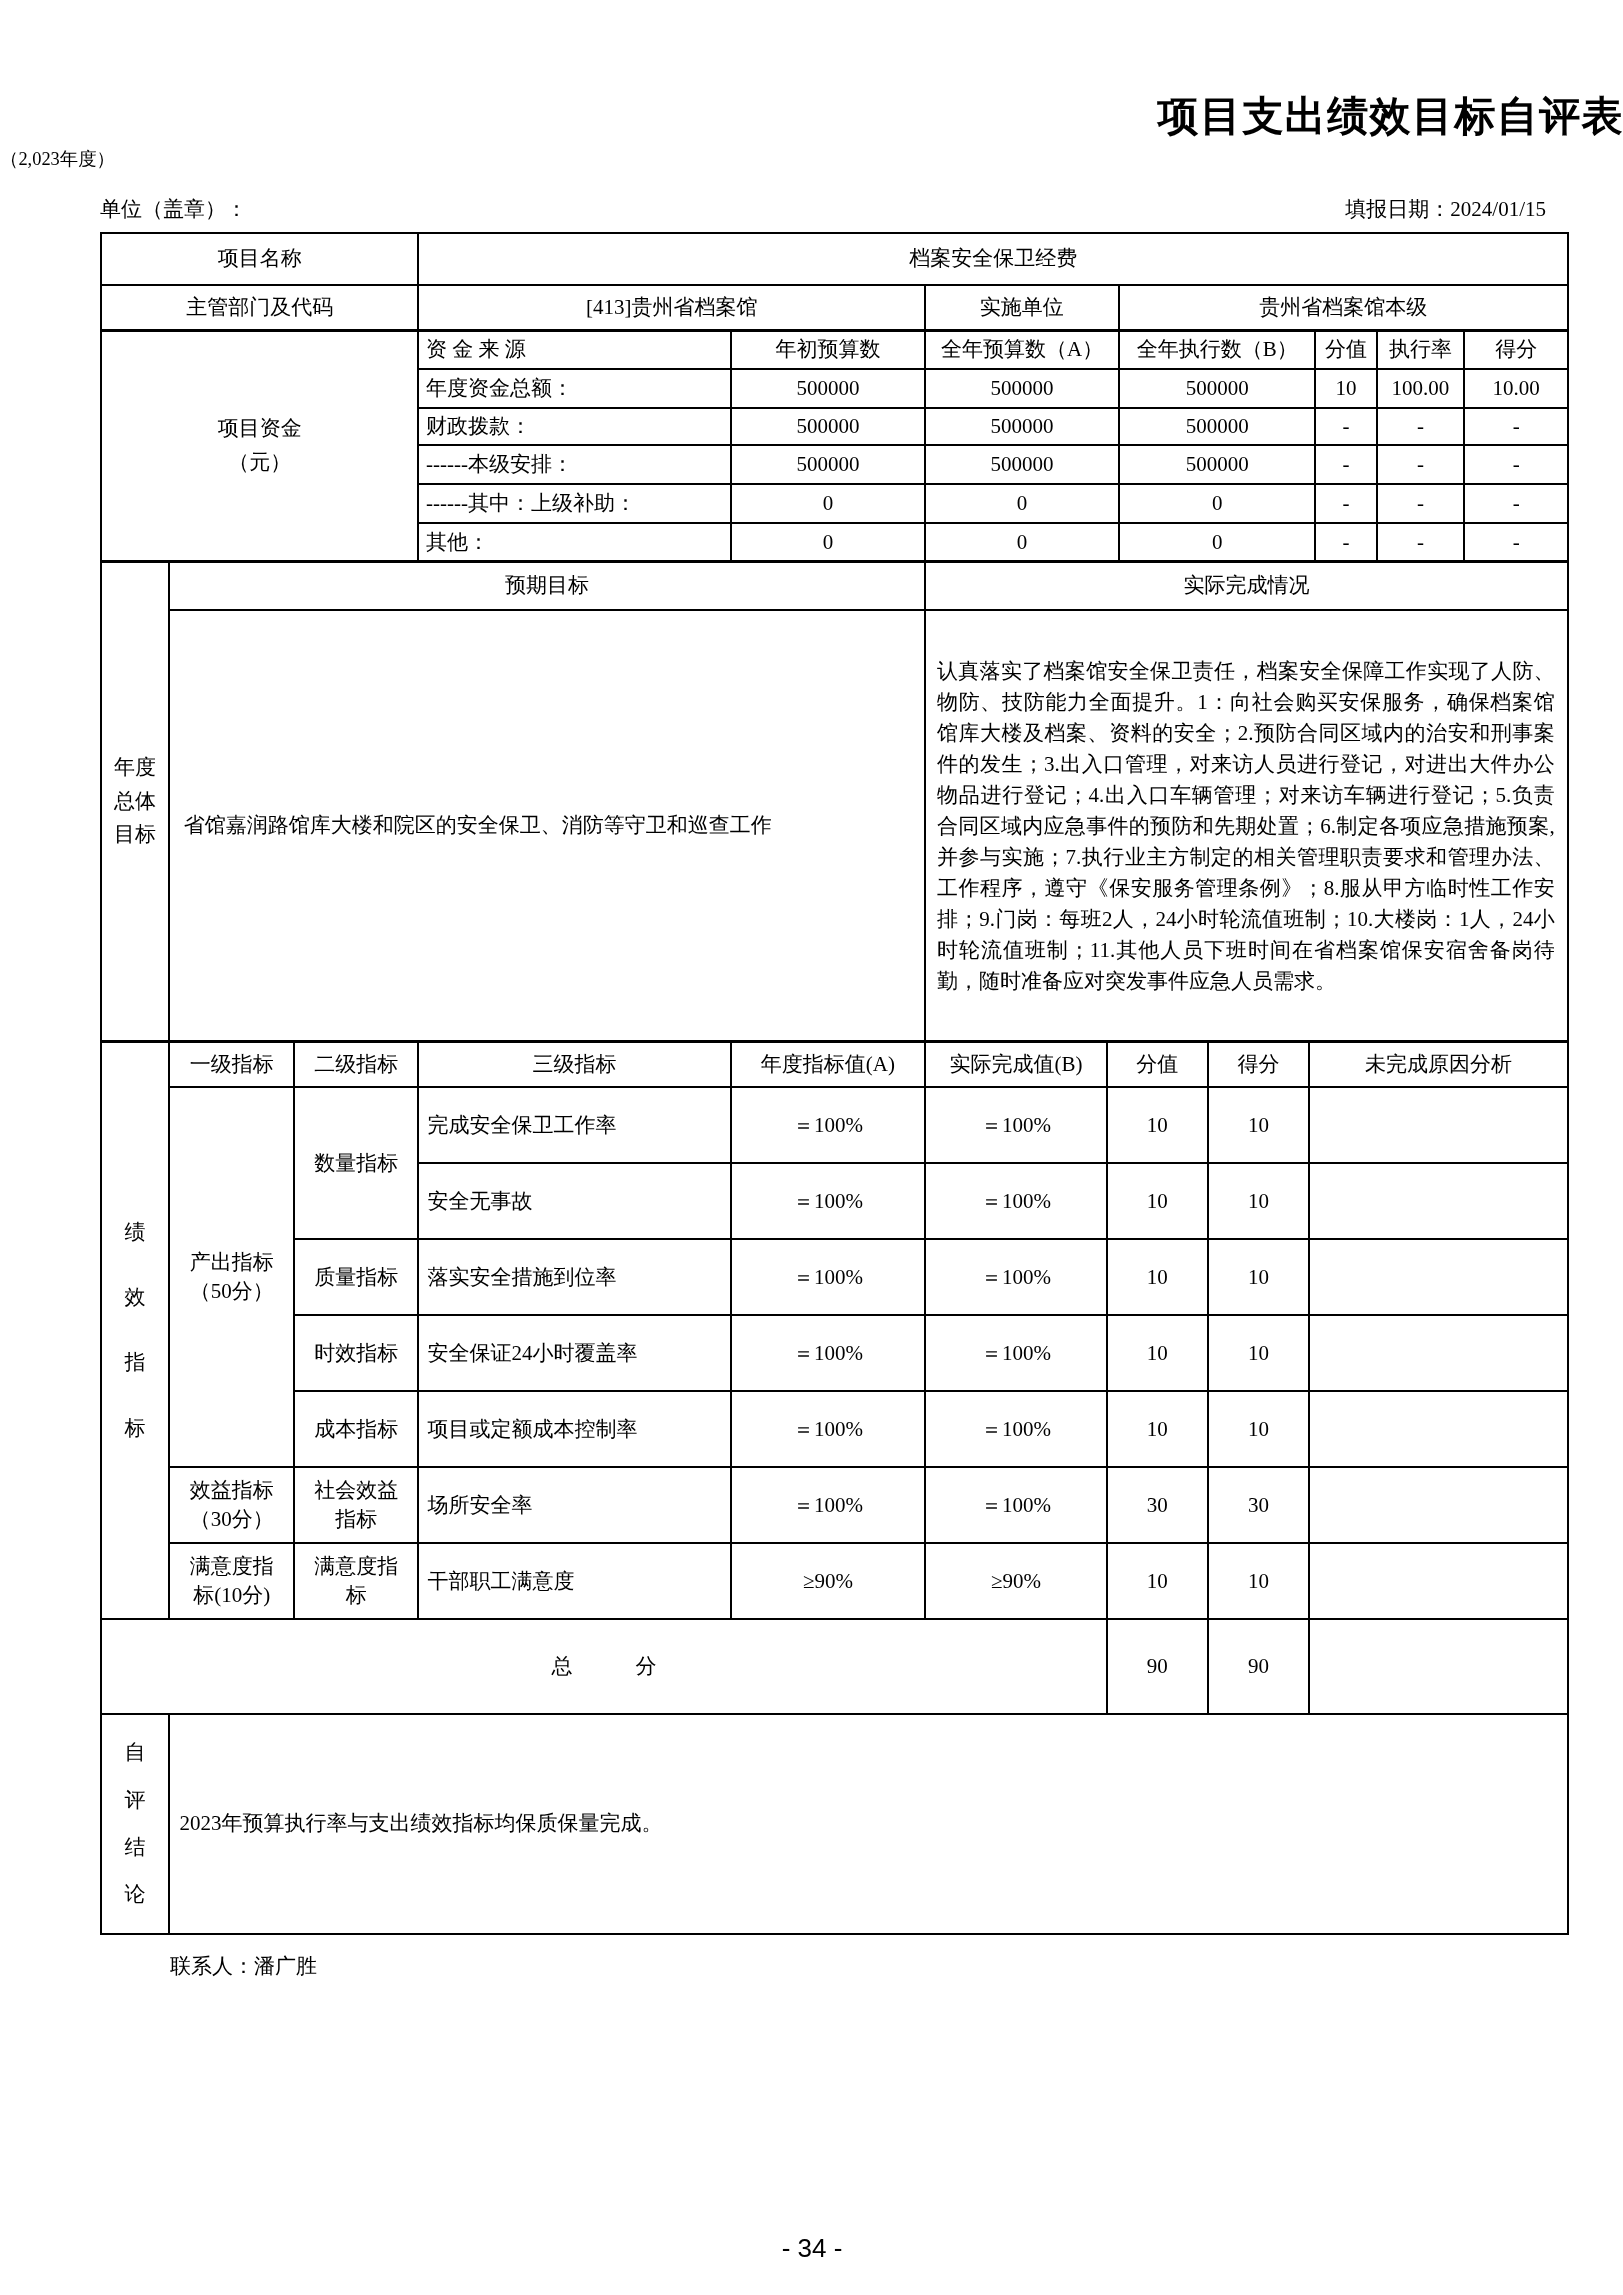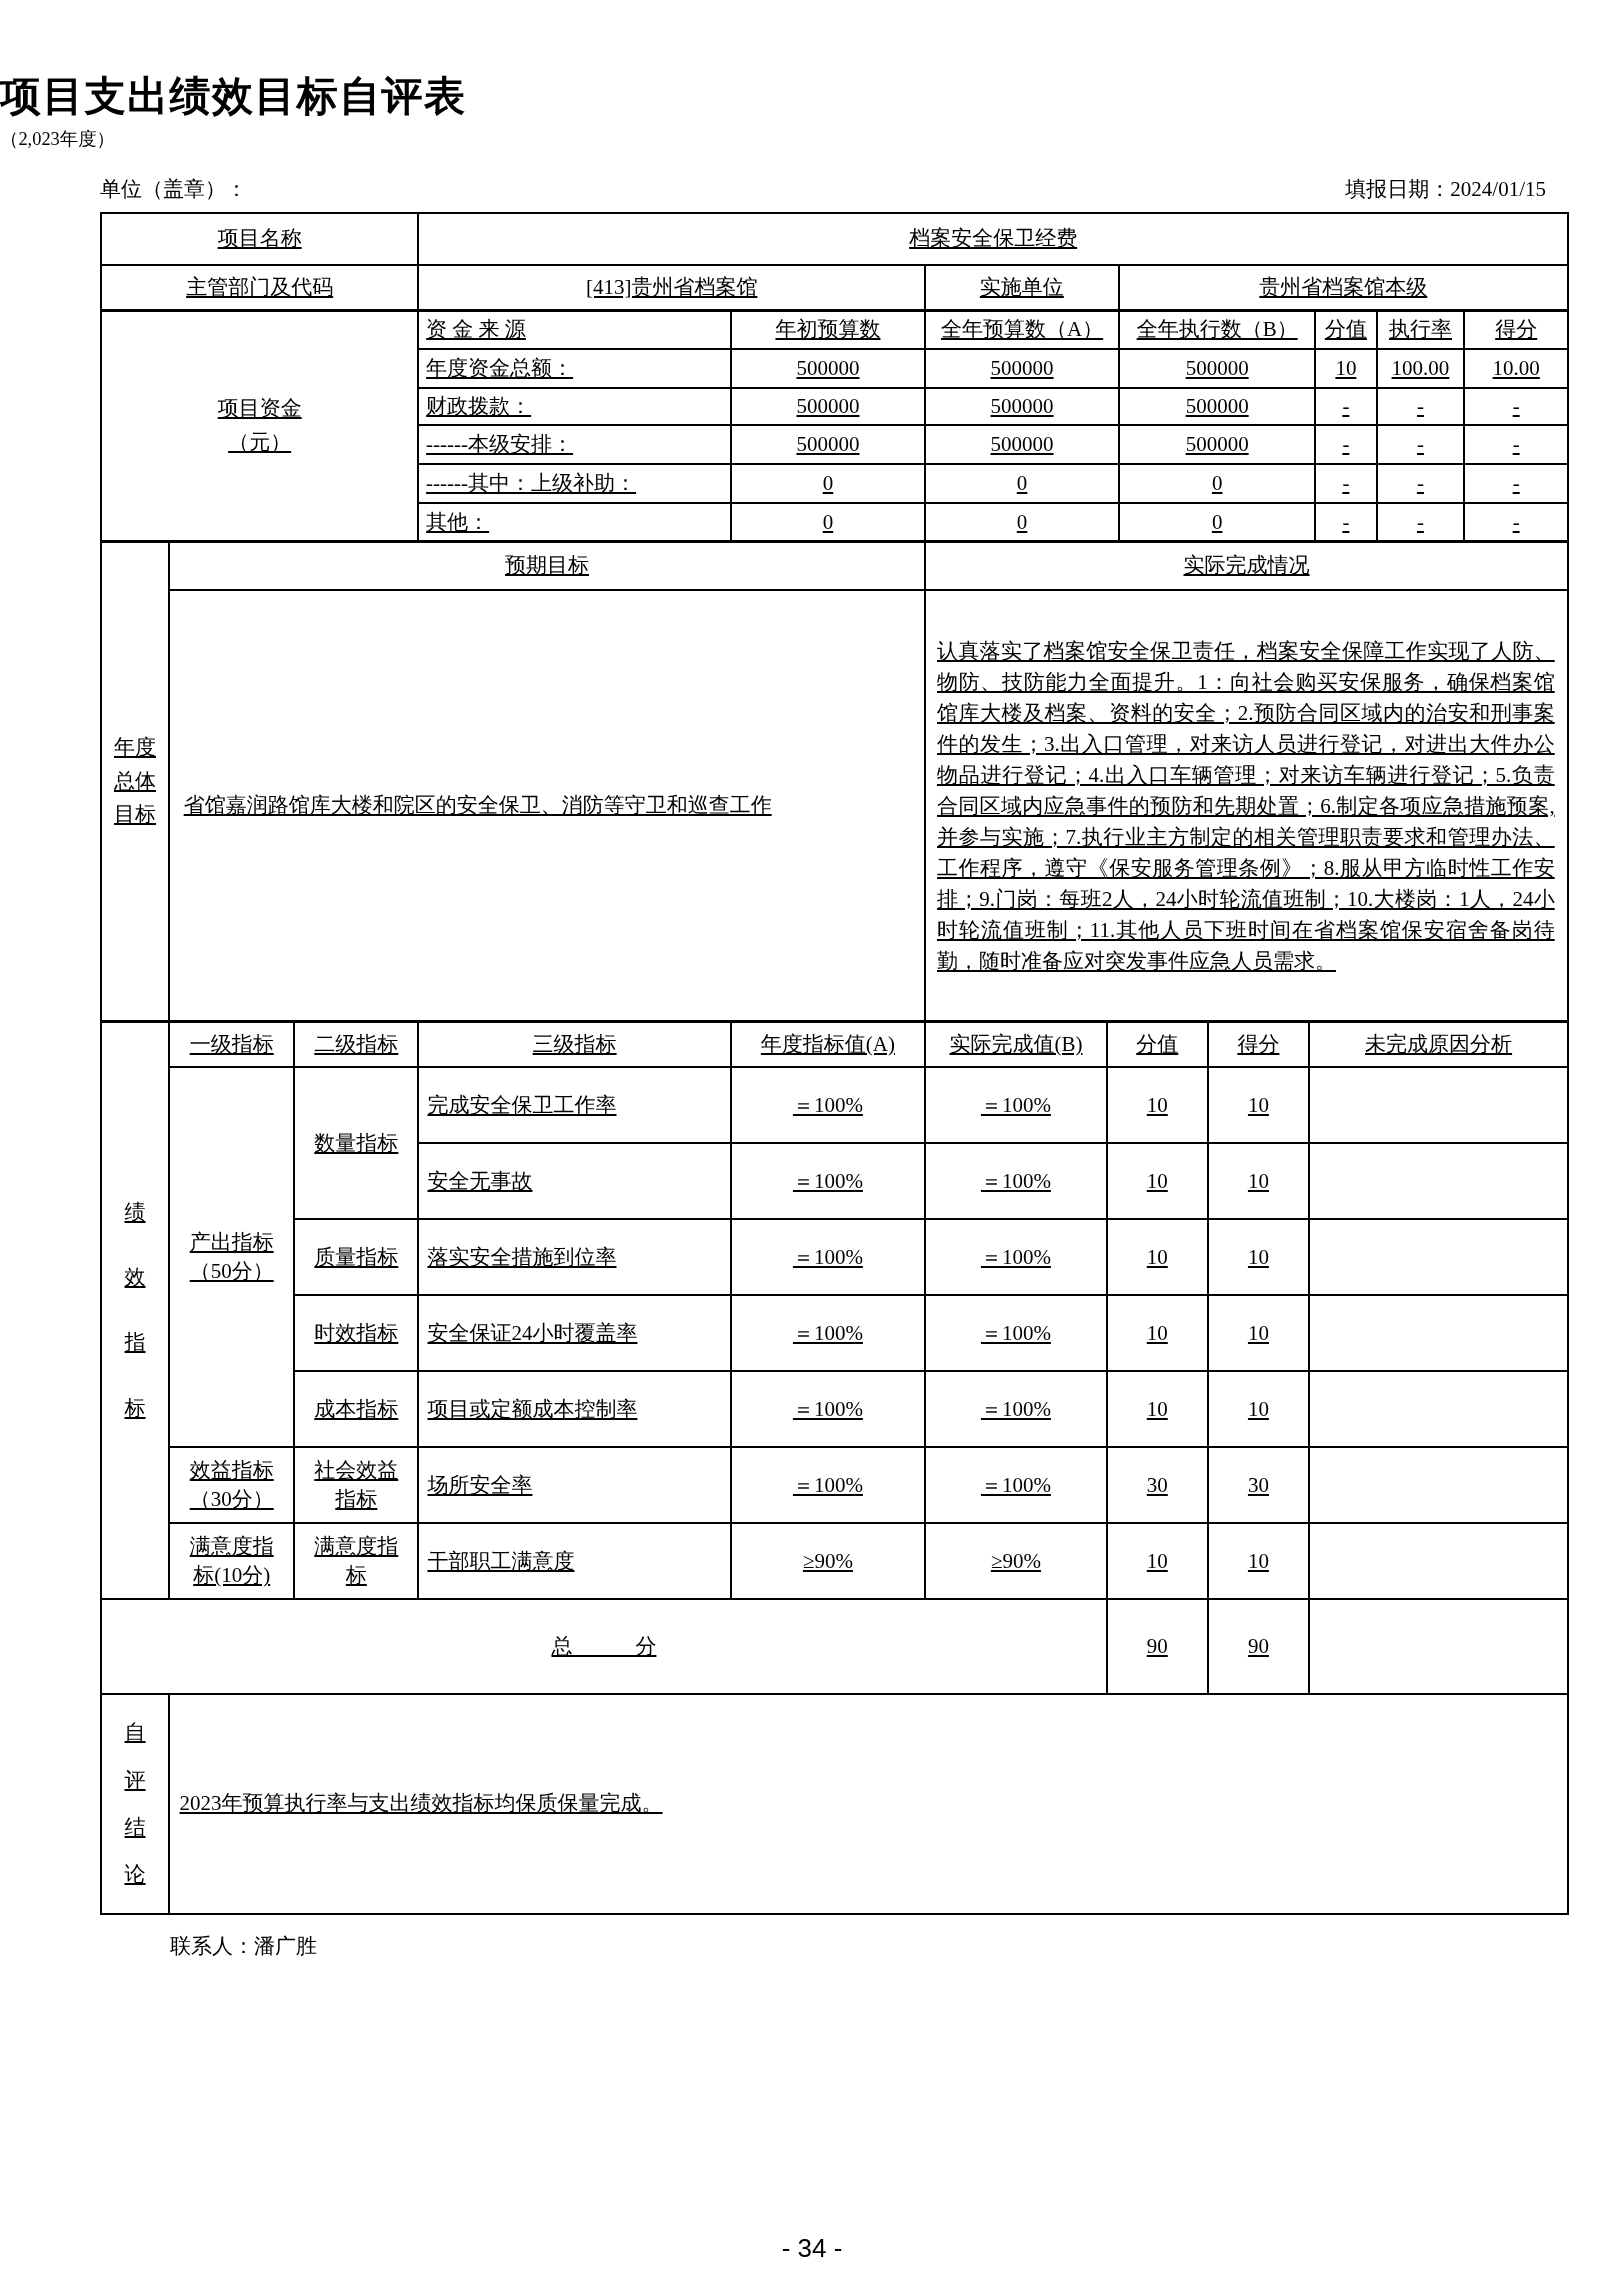--- a/index.html
+++ b/index.html
@@ -4,29 +4,29 @@
 <style>
   html,body { margin:0; padding:0; background:#ffffff; }
   .page {
     position:relative;
     width:1624px; height:2295px;
     background:#ffffff;
     color:#000;
     font-family:"Liberation Serif","DejaVu Serif",serif;
     overflow:hidden;
   }
-  .title { padding-top:76px; text-align:left; font-size:41px; font-weight:bold; line-height:1; letter-spacing:1.4px; }
+  .title { padding-top:96px; text-align:right; font-size:41px; font-weight:bold; line-height:1; letter-spacing:1.4px; }
   .subtitle { margin-top:11px; text-align:left; font-size:18.4px; line-height:1.2; }
   .sheet { width:1469px; margin-left:100px; }
   .meta { margin-top:27px; display:flex; justify-content:space-between; font-size:21px; line-height:1.2; }
   .meta .right { padding-right:23px; }
 
   table.tbl { width:100%; border-collapse:collapse; table-layout:fixed; border:2.7px solid #000; }
   table.tbl + table.tbl { margin-top:-2.7px; }
-  .tbl-wrap { margin-top:9.5px;text-decoration:underline; }
+  .tbl-wrap { margin-top:9.5px; }
   td {
     border:2px solid #000;
     border-top-width:2.7px; border-bottom-width:2.7px;
     text-align:center; vertical-align:middle;
     font-size:21px; line-height:1.4;
     padding:2.7px 6.8px;
     overflow:hidden;
     word-break:break-all;
   }
   .left { text-align:left; }

